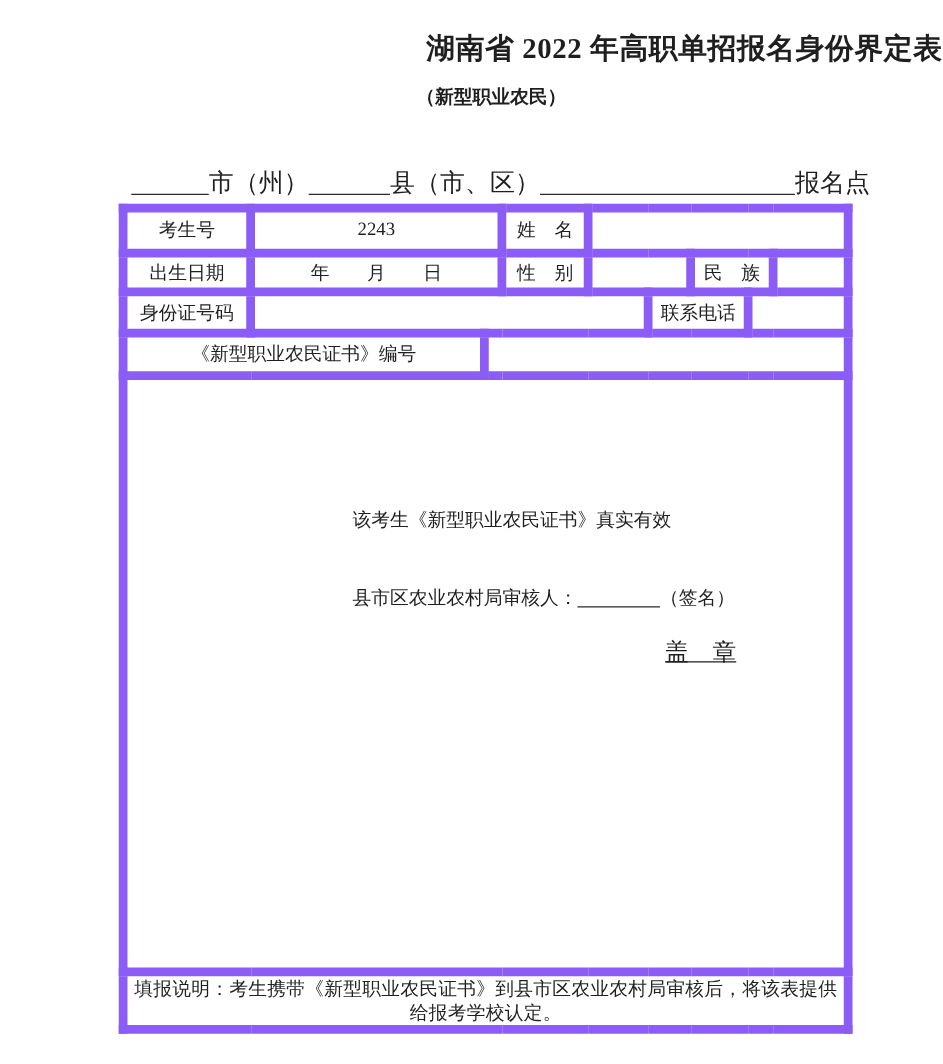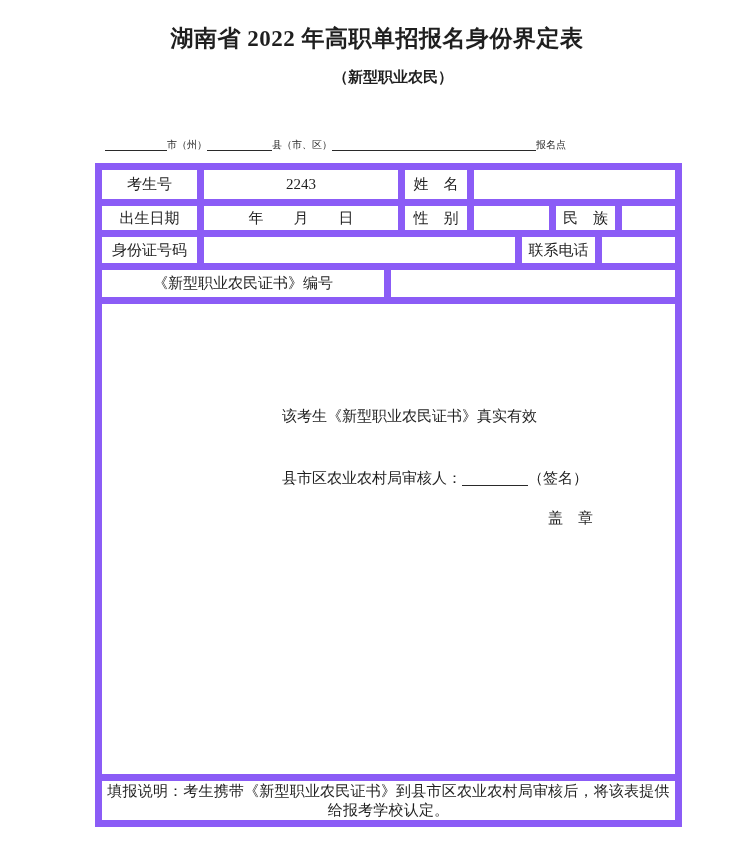--- a/index.html
+++ b/index.html
@@ -6,29 +6,29 @@
   .page {
     position:relative;
     width:754px; height:851px;
     background:#ffffff;
     font-family:"Liberation Serif","DejaVu Serif",serif;
     color:#1f1f1f;
     overflow:hidden;
   }
   .title {
     position:absolute; top:23px; left:0; width:100%;
-    text-align:center; font-size:23px; font-weight:bold; letter-spacing:0.5px;
+    text-align:right; font-size:23px; font-weight:bold; letter-spacing:0.5px;
   }
   .subtitle {
     position:absolute; top:68px; left:0; width:100%;
     text-align:center; font-size:15px; font-weight:bold;padding-left:16px;
   }
   .loc-line {
     position:absolute; top:133px; left:105px;
-    font-size:10px; white-space:nowrap;
+    font-size:20px; white-space:nowrap;
   }
   .blank {
     display:inline-block;
     border-bottom:1px solid #2a2a2a;
     height:17px; vertical-align:-3px;
   }
   .blank.b-city   { width:62px; }
   .blank.b-county { width:65px; }
   .blank.b-site   { width:204px; }
 
@@ -47,21 +47,21 @@
   tr.r2 { height:31px; }
   tr.r3 { height:33px;margin-top:33px; }
   tr.r4 { height:34px; }
   tr.r5 { height:477px; }
   tr.r6 { height:46px; }
   td.val-left { text-align:left; padding-left:7px; font-size:16px; font-family:"Liberation Serif","DejaVu Serif",serif; }
   td.bigcell { position:relative; vertical-align:top; }
   .stmt-valid   { position:absolute; left:180px; top:103px; font-size:15px; white-space:nowrap; }
   .stmt-review  { position:absolute; left:180px; top:165px; font-size:15px; white-space:nowrap; }
   .sig-blank    { display:inline-block; width:66px; height:16px; border-bottom:1px solid #2a2a2a; vertical-align:-3px; }
-  .stmt-seal    { position:absolute; left:446px; top:205px; font-size:15px; white-space:nowrap; }
+  .stmt-seal    { position:absolute; left:430px; top:205px; font-size:19px; white-space:nowrap;text-decoration:underline; }
   td.noterow    { font-size:12.5px; text-align:center; letter-spacing:0.2px; }
 </style>
 </head>
 <body>
 
 <div class="page">
 
   <div class="title">湖南省 2022 年高职单招报名身份界定表</div>
   <div class="subtitle">（新型职业农民）</div>
 

